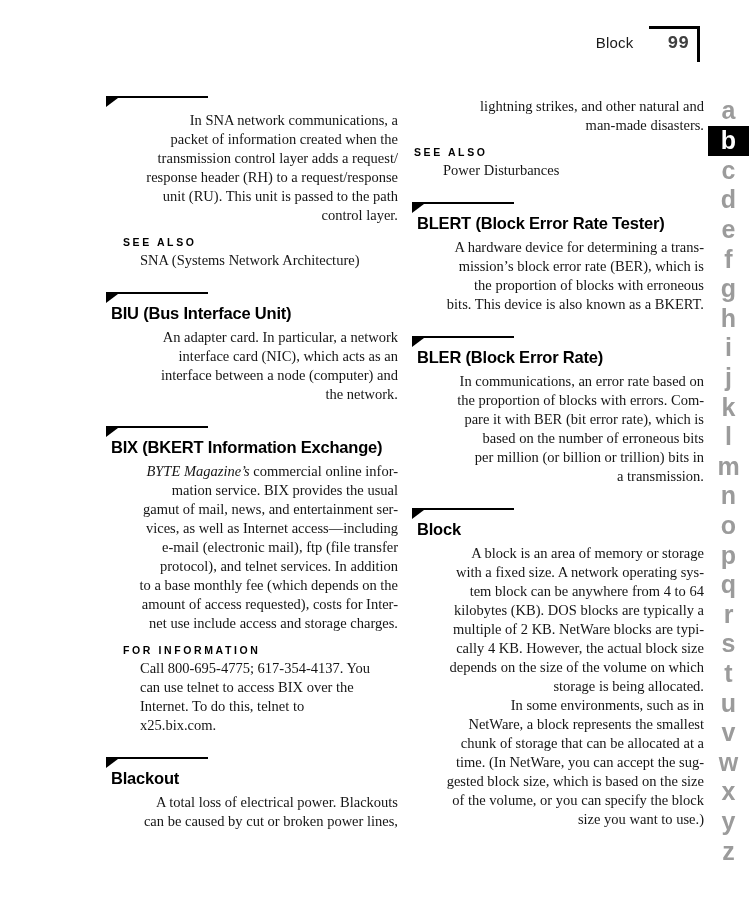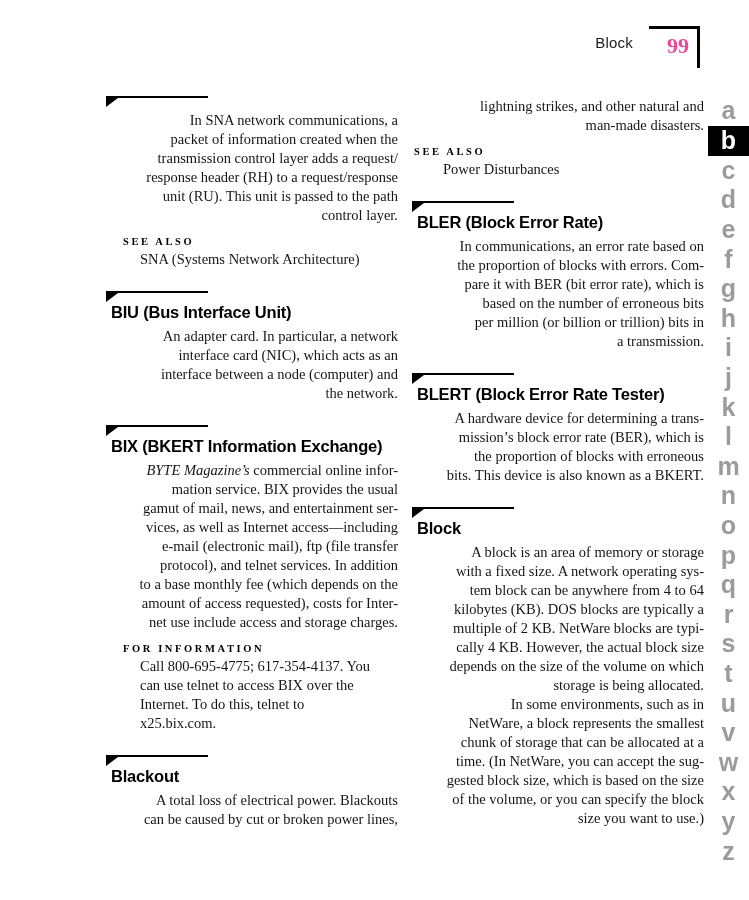--- a/index.html
+++ b/index.html
@@ -4,22 +4,22 @@
 <style>
   html,body{margin:0;padding:0;background:#ffffff;}
   .page{position:relative;width:749px;height:900px;background:#ffffff;overflow:hidden;
         font-family:"Liberation Serif", serif;color:#111;}
 
   
   .pg-header{position:absolute;top:26px;right:49px;display:flex;align-items:flex-start;}
   .running{font-family:"Liberation Sans", sans-serif;font-size:15px;color:#1a1a1a;
            margin-right:16px;padding-top:8px;letter-spacing:.2px;}
   .pn-tab{border-top:3px solid #000;border-right:3px solid #000;
-          padding:4px 8px 9px 18px;font-family:Liberation Serif, serif;
-          font-weight:700;font-size:22px;color:#ec4899;}
+          padding:4px 8px 9px 18px;font-family:Liberation Mono, monospace;
+          font-weight:700;font-size:18px;color:#404040;}
 
   
   .col{position:absolute;top:96px;width:292px;}
   .col1{left:106px;}
   .col2{left:412px;}
 
   .entry{margin-top:22px;}
   .entry:first-child{margin-top:0;}
 
   .marker{position:relative;height:10px;}
@@ -29,21 +29,21 @@
 
   .ehead{font-family:"Liberation Sans", sans-serif;font-weight:700;font-size:16.5px;
          line-height:19px;color:#000;margin:2px 0 0 5px;letter-spacing:-0.2px;}
 
   .ebody{font-size:14.5px;line-height:19px;margin:5px 0 0 17px;
          white-space:pre-line;color:#151515;text-align:right;}
   .ebody .ital{font-style:italic;}
   .indent1{text-indent:13px;}
   p{margin-bottom:0;}
 
-  .seclabel{font-family:Liberation Serif, serif;font-weight:700;font-size:10.5px;
+  .seclabel{font-family:Liberation Sans, sans-serif;font-weight:700;font-size:10.5px;
             letter-spacing:2.6px;color:#000;margin:11px 0 0 17px;}
   .seccontent{font-size:14.5px;line-height:19px;margin:3px 0 0 34px;white-space:pre-line;color:#151515;}
 
   .contpara{margin-top:1px;}
 
   
   .alpha{position:absolute;top:96px;right:0;width:41px;display:flex;flex-direction:column;}
   .atab{height:29.6px;display:flex;align-items:center;justify-content:center;
         font-family:"Liberation Sans", sans-serif;font-weight:800;font-size:25px;
         color:#9b9b9b;line-height:1;}
@@ -129,39 +129,39 @@
 man-made disasters.</p>
       <div class="seclabel" style="margin-left:2px;">SEE ALSO</div>
       <p class="seccontent" style="margin-left:31px;">Power Disturbances</p>
     </section>
 
     <section class="entry">
       <div class="marker">
         <span class="mline"></span>
         <span class="tri"></span>
       </div>
+      <h2 class="ehead">BLERT (Block Error Rate Tester)</h2>
+      <p class="ebody">A hardware device for determining a trans-
+mission’s block error rate (BER), which is
+the proportion of blocks with erroneous
+bits. This device is also known as a BKERT.</p>
+    </section>
+
+    <section class="entry">
+      <div class="marker">
+        <span class="mline"></span>
+        <span class="tri"></span>
+      </div>
       <h2 class="ehead">BLER (Block Error Rate)</h2>
       <p class="ebody">In communications, an error rate based on
 the proportion of blocks with errors. Com-
 pare it with BER (bit error rate), which is
 based on the number of erroneous bits
 per million (or billion or trillion) bits in
 a transmission.</p>
-    </section>
-
-    <section class="entry">
-      <div class="marker">
-        <span class="mline"></span>
-        <span class="tri"></span>
-      </div>
-      <h2 class="ehead">BLERT (Block Error Rate Tester)</h2>
-      <p class="ebody">A hardware device for determining a trans-
-mission’s block error rate (BER), which is
-the proportion of blocks with erroneous
-bits. This device is also known as a BKERT.</p>
     </section>
 
     <section class="entry">
       <div class="marker">
         <span class="mline"></span>
         <span class="tri"></span>
       </div>
       <h2 class="ehead">Block</h2>
       <p class="ebody">A block is an area of memory or storage
 with a fixed size. A network operating sys-

